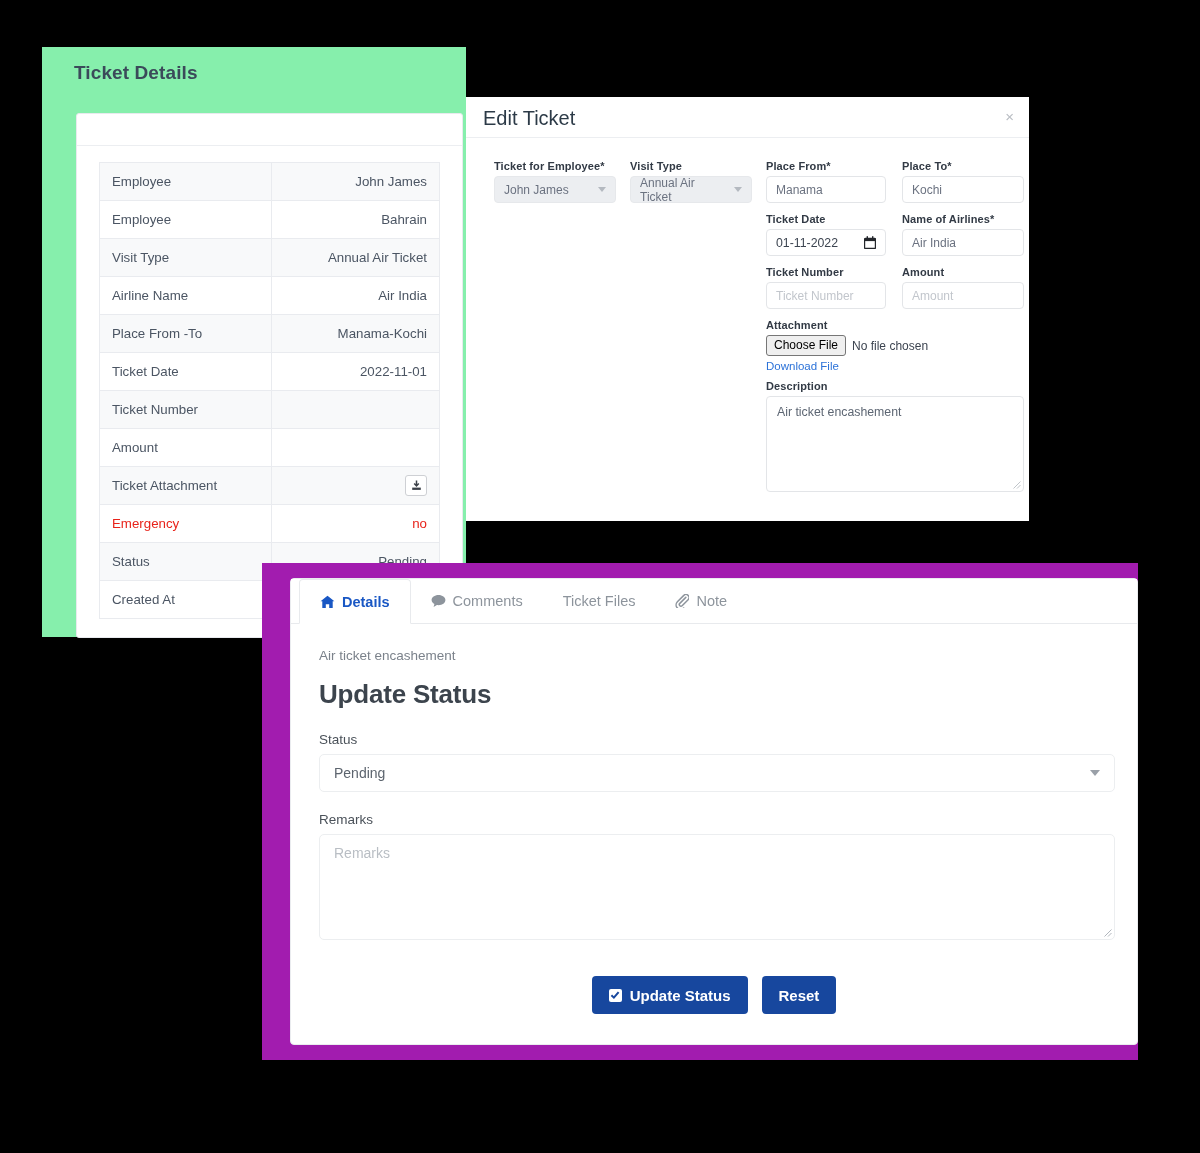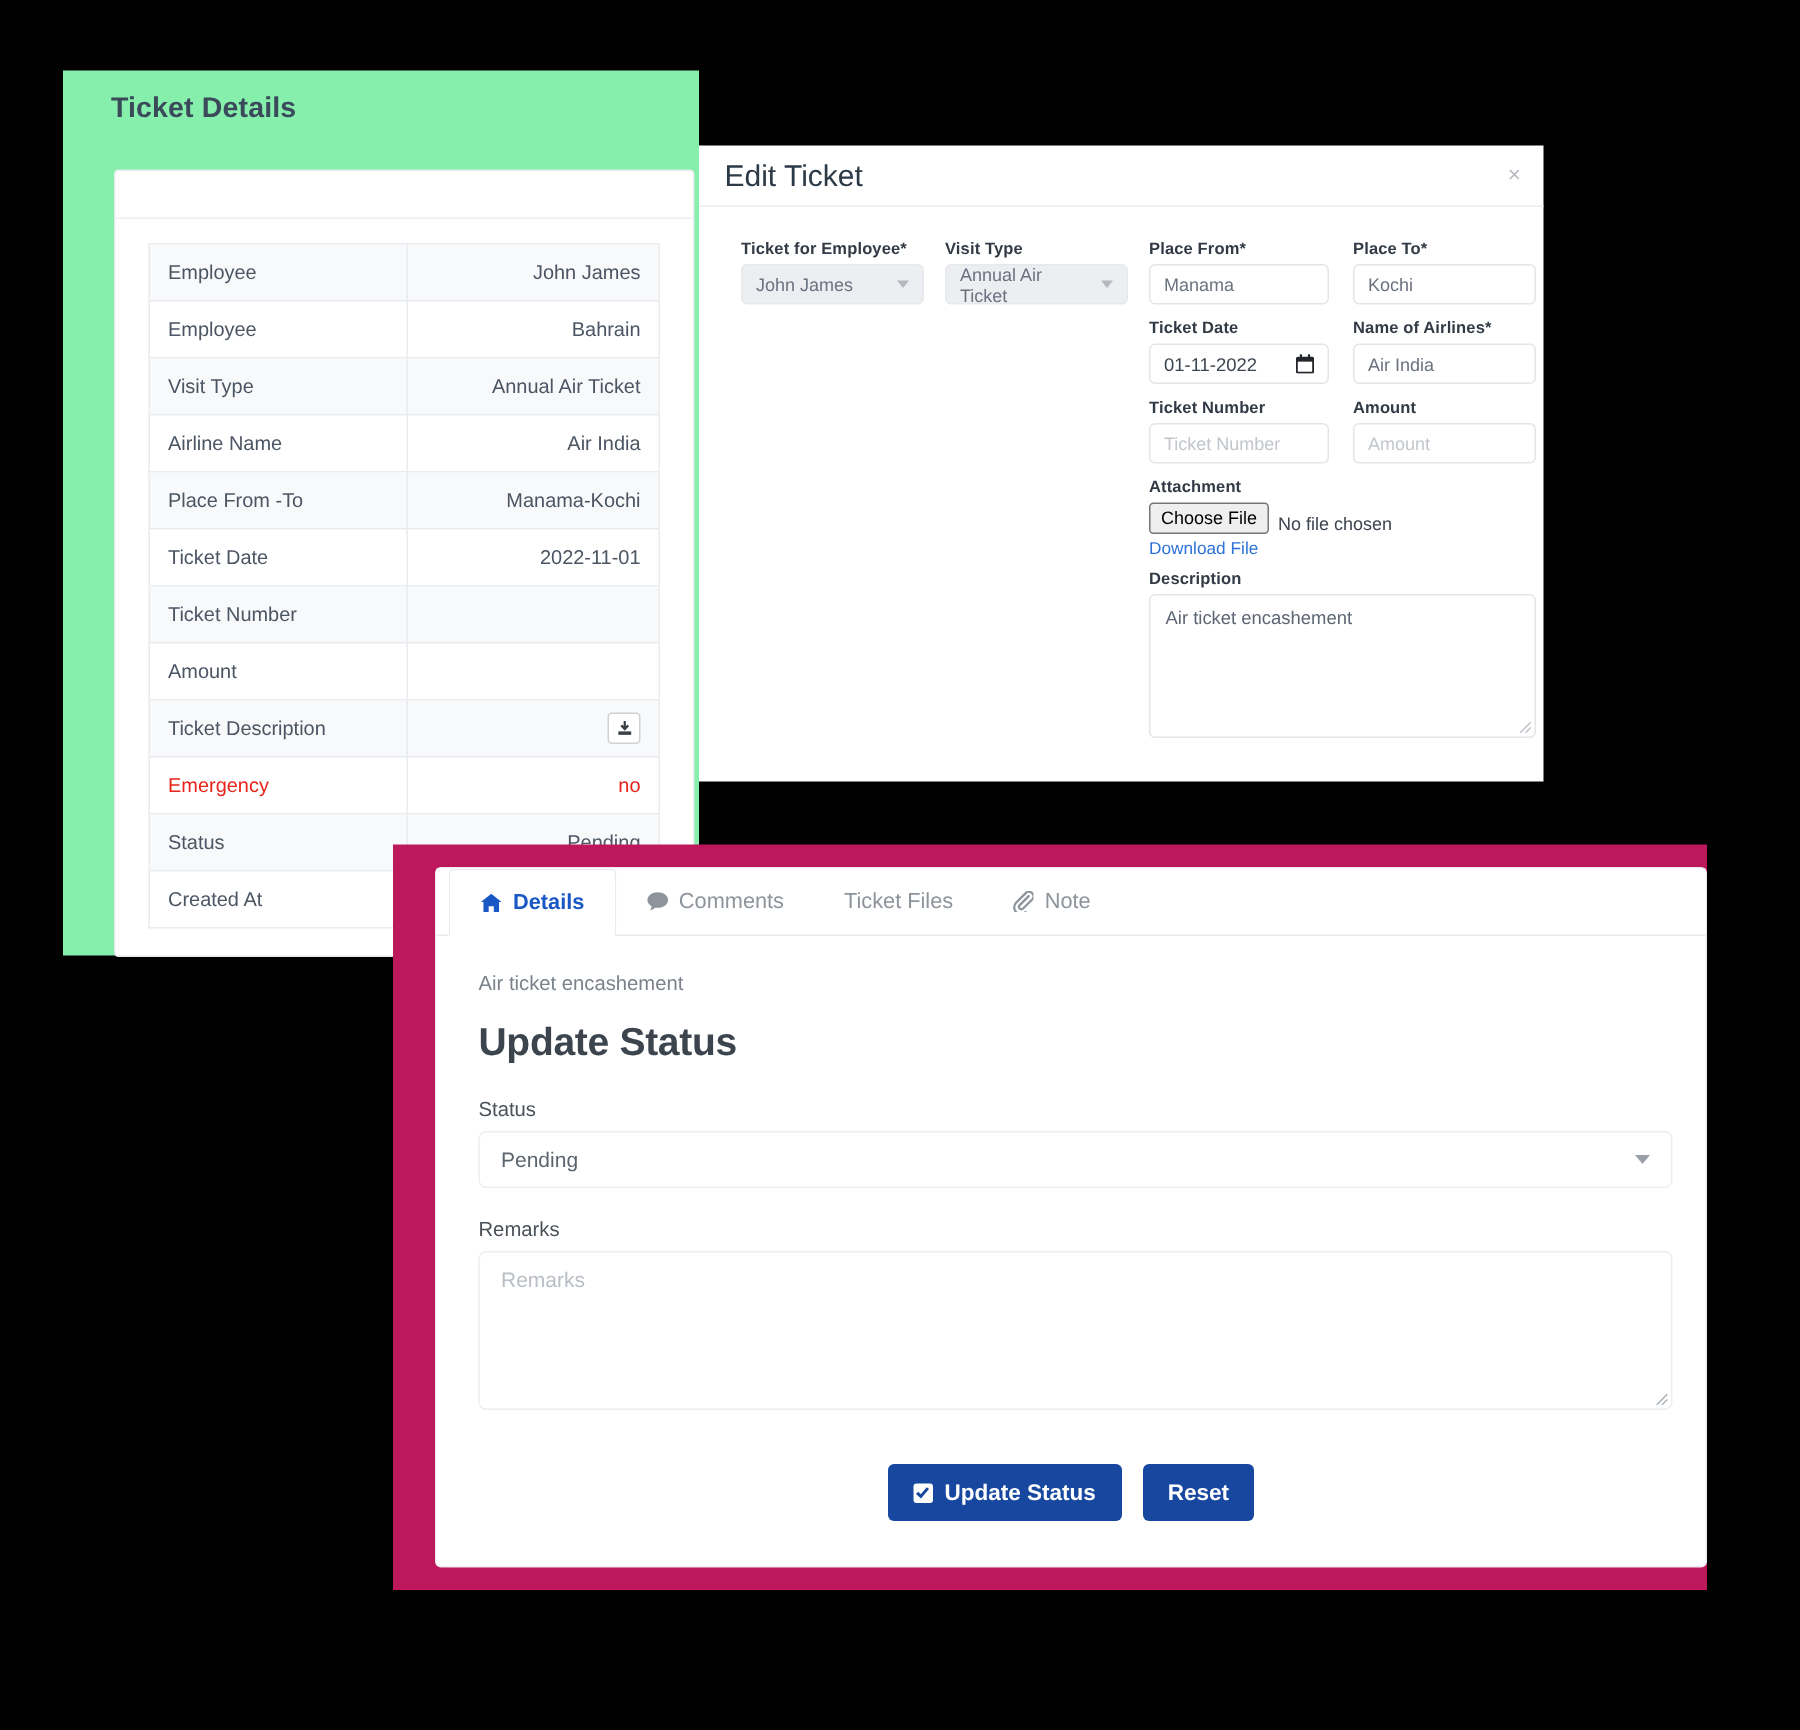--- a/index.html
+++ b/index.html
@@ -179,21 +179,21 @@
     margin-left: 6px;
   }
   .date-inp {
     justify-content: space-between;
     color: #3c4450;
     font-size: 12.3px;
   }
   .cal-ico { display:block; }
   .attach-row {
     display: flex;
-    align-items: flex-end;
+    align-items: center;
     gap: 6px;
   }
   .choose-file {
     border: 1px solid #767676;
     border-radius: 3px;
     background: #efefef;
     font-size: 12px;
     color: #000000;
     padding: 1px 7px 2px 7px;
     font-family: "Liberation Sans", sans-serif;
@@ -231,21 +231,21 @@
     pointer-events: none;
   }
 
   
   #bottom-panel {
     position: absolute;
     left: 262px;
     top: 563px;
     width: 876px;
     height: 497px;
-    background: #be185d;
+    background: #a21caf;
     z-index: 3;
   }
   #bottom-inner {
     position: absolute;
     left: 28px;
     top: 15px;
     width: 848px;
     height: 467px;
     background: #ffffff;
     border: 1px solid #eaecef;
@@ -402,21 +402,21 @@
             </tr>
             <tr>
               <td class="k">Ticket Number</td>
               <td class="v"></td>
             </tr>
             <tr>
               <td class="k">Amount</td>
               <td class="v"></td>
             </tr>
             <tr>
-              <td class="k">Ticket Description</td>
+              <td class="k">Ticket Attachment</td>
               <td class="v"><span class="dl-btn">
                   <svg width="11" height="11" viewBox="0 0 11 11">
                     <path d="M5.5 0.6 V5.4 M3.2 3.6 L5.5 6.0 L7.8 3.6" stroke="#3b4048" stroke-width="1.5" fill="none"></path>
                     <rect x="1.2" y="7.6" width="8.6" height="2.3" fill="#3b4048"></rect>
                   </svg>
                 </span></td>
             </tr>
             <tr class="emergency">
               <td class="k">Emergency</td>
               <td class="v">no</td>

